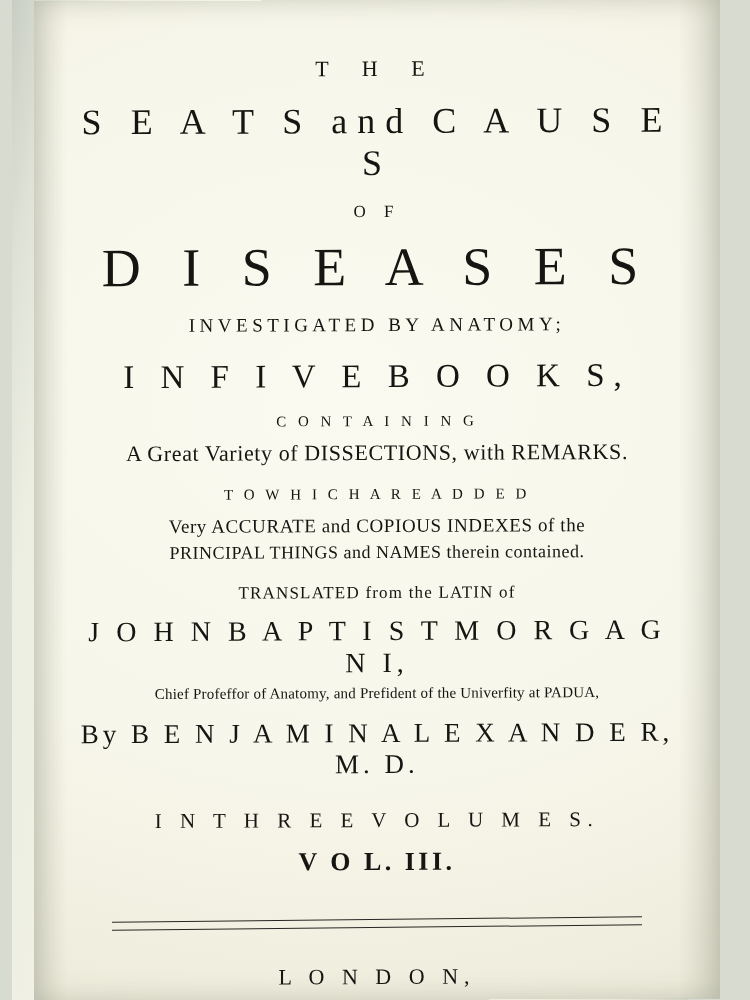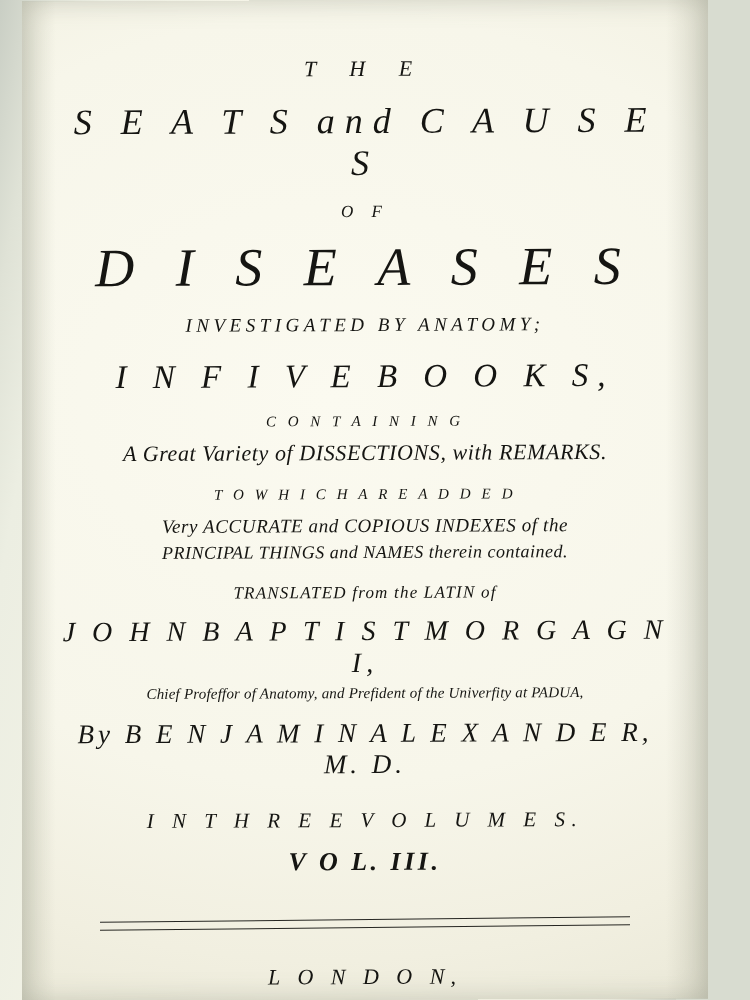--- a/index.html
+++ b/index.html
@@ -10,27 +10,26 @@
     width: 750px;
     height: 1000px;
     overflow: hidden;
     background: #d8dcd0;
     font-family: "Liberation Serif", serif;
   }
 
   
   #page-photo {
     position: absolute;
-    left: 0;
+    left: 12px;
     top: 0;
     width: 676px;
     height: 1000px;
     background:
       linear-gradient(100deg, #c9cec4 0%, #dfe2d6 6%, #eceee2 12%, #f3f3e6 30%, #f3f2e4 70%, #e8e8da 92%, #cfd2c6 100%);
-    font-style: italic;
   }
   #paper {
     position: absolute;
     left: 22px;
     top: 0px;
     width: 686px;
     height: 1000px;
     background:
       radial-gradient(ellipse 900px 700px at 45% 40%, #fbfaf0 0%, #f7f6ea 55%, #f1efe0 80%, #e9e7d6 100%);
     box-shadow: 0 0 26px rgba(120,125,110,0.35) inset;

